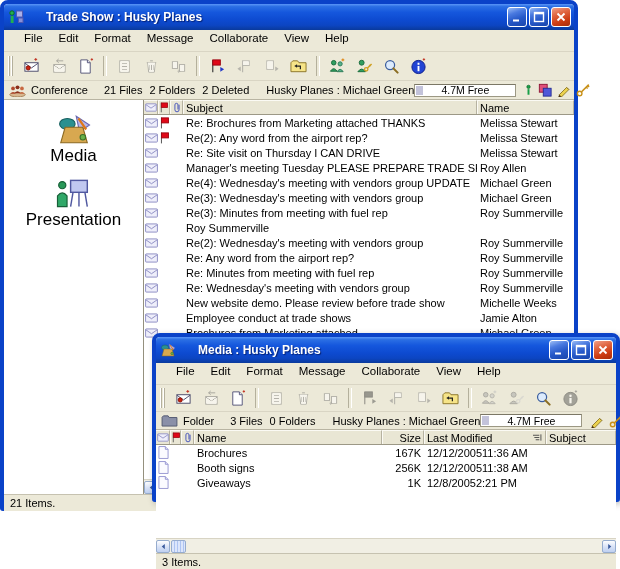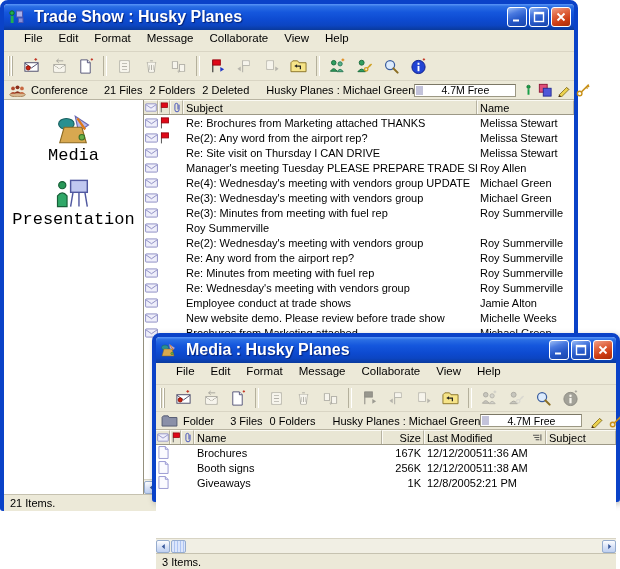--- a/index.html
+++ b/index.html
@@ -7,21 +7,21 @@
        font-family:"Liberation Sans","DejaVu Sans",sans-serif;font-size:11px;color:#000}
   svg{display:block}
   .window{position:absolute;box-sizing:border-box;border:4px solid #0a42c8;
           border-radius:8px 8px 3px 3px;background:#ece9d8}
   .main-window{left:0;top:0;width:578px;height:511px}
   .media-window{left:152px;top:333px;width:468px;height:169px;box-shadow:2px 2px 6px rgba(0,0,0,.25)}
   
   .titlebar{height:26px;display:flex;align-items:center;padding:0 3px 0 4px;border-radius:4px 4px 0 0;
     background:linear-gradient(180deg,#5a96f8 0%,#2b6fe4 10%,#1557dd 32%,#0d4ad0 62%,#0c45c2 82%,#0a3a9c 100%)}
   .title-ico{width:16px;height:16px;flex:none}
-  .title-text{font-weight:bold;font-size:16px;color:#fff;margin-left:10px;flex:1;white-space:nowrap;
+  .title-text{font-weight:bold;font-size:12px;color:#fff;margin-left:22px;flex:1;white-space:nowrap;
     overflow:hidden;text-shadow:1px 1px 1px rgba(0,20,90,.75)}
   .cbtn{width:20px;height:20px;box-sizing:border-box;border:1px solid #fff;border-radius:3px;margin-left:2px;
     display:inline-flex;align-items:center;justify-content:center;padding:0;cursor:default;
     background:linear-gradient(160deg,#9cbdf5 0%,#4a7ae0 30%,#2658c8 60%,#1a46ac 100%)}
   .cbtn.close{background:linear-gradient(160deg,#f0a088 0%,#e06540 35%,#cc3b12 70%,#a82e0c 100%)}
   
   .menubar{height:21px;display:flex;padding-left:12px;background:#ece9d8;
     border-bottom:1px solid #d9d5c4}
   .menu-item{padding:2px 8px 3px;font-size:11.5px;white-space:nowrap}
   
@@ -47,21 +47,21 @@
   .freefill{position:absolute;left:1px;top:1px;bottom:1px;width:7px;background:#c3c3da}
   .freetext{flex:1;text-align:center;font-size:10.5px;position:relative}
   .status-icons{display:flex;align-items:center;gap:5px;margin-left:8px}
   .status-icons svg{width:14px;height:14px}
   
   .main-window .content{display:flex;height:394px;background:#fff}
   .sidebar{width:140px;box-sizing:border-box;border-right:1px solid #94907e;display:flex;
     flex-direction:column;align-items:center;padding-top:14px;gap:13px;background:#fff;flex:none}
   .side-item{text-align:center}
   .side-ico{width:38px;height:31px;margin:0 auto 1px}
-  .side-label{font-family:Liberation Mono, monospace;font-size:17px;line-height:19px}
+  .side-label{font-family:Liberation Sans, sans-serif;font-size:17px;line-height:19px}
   .listpane{flex:1;min-width:0;display:flex;flex-direction:column;background:#fff}
   .media-window .content{height:123px;display:flex;flex-direction:column;background:#fff}
   
   .main-grid{display:grid;grid-template-columns:14px 12px 13px 1fr 97px}
   .media-grid{display:grid;grid-template-columns:14px 11px 13px 1fr 42px 122px 70px}
   .lheader{height:14px;background:#e9e6d4;border-bottom:1px solid #9c9886;flex:none;font-size:11px}
   .lheader .hc{display:flex;align-items:center;padding:0 2px;overflow:hidden;box-sizing:border-box;
     border-right:1px solid #b6b2a0;border-left:1px solid #fbfaf4;border-top:1px solid #fbfaf4;height:14px}
   .lheader .hc:first-child{border-left:none}
   .lheader .hc.ic{justify-content:center;padding:0}
@@ -607,34 +607,34 @@
           </div>
 
           <div class="lrow main-grid">
             <span class="c ic">
               <svg width="13" height="10">
                 <use href="#sym-env-small-icon"></use>
               </svg>
             </span>
             <span class="c ic"></span>
             <span class="c ic"></span>
+            <span class="c subj">New website demo. Please review before trade show</span>
+            <span class="c nm">Michelle Weeks</span>
+          </div>
+
+          <div class="lrow main-grid">
+            <span class="c ic">
+              <svg width="13" height="10">
+                <use href="#sym-env-small-icon"></use>
+              </svg>
+            </span>
+            <span class="c ic"></span>
+            <span class="c ic"></span>
             <span class="c subj">Employee conduct at trade shows</span>
             <span class="c nm">Jamie Alton</span>
-          </div>
-
-          <div class="lrow main-grid">
-            <span class="c ic">
-              <svg width="13" height="10">
-                <use href="#sym-env-small-icon"></use>
-              </svg>
-            </span>
-            <span class="c ic"></span>
-            <span class="c ic"></span>
-            <span class="c subj">New website demo. Please review before trade show</span>
-            <span class="c nm">Michelle Weeks</span>
           </div>
 
           <div class="lrow main-grid">
             <span class="c ic">
               <svg width="13" height="10">
                 <use href="#sym-env-small-icon"></use>
               </svg>
             </span>
             <span class="c ic"></span>
             <span class="c ic"></span>

